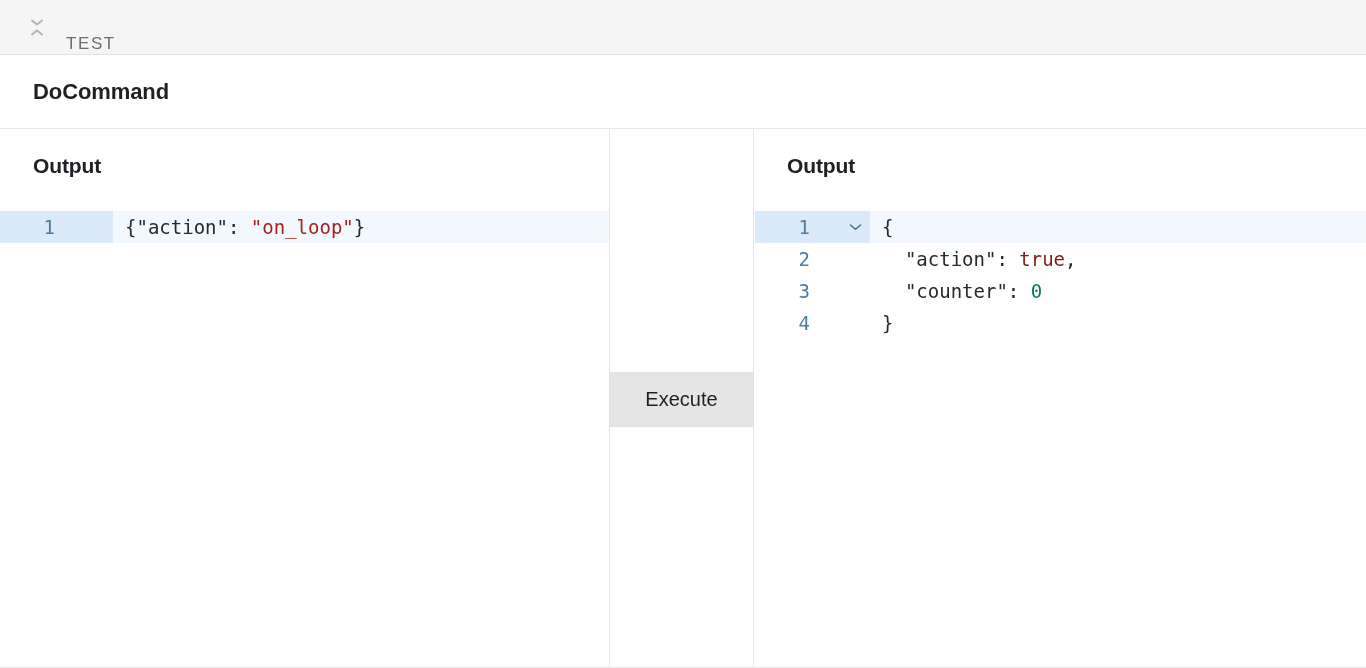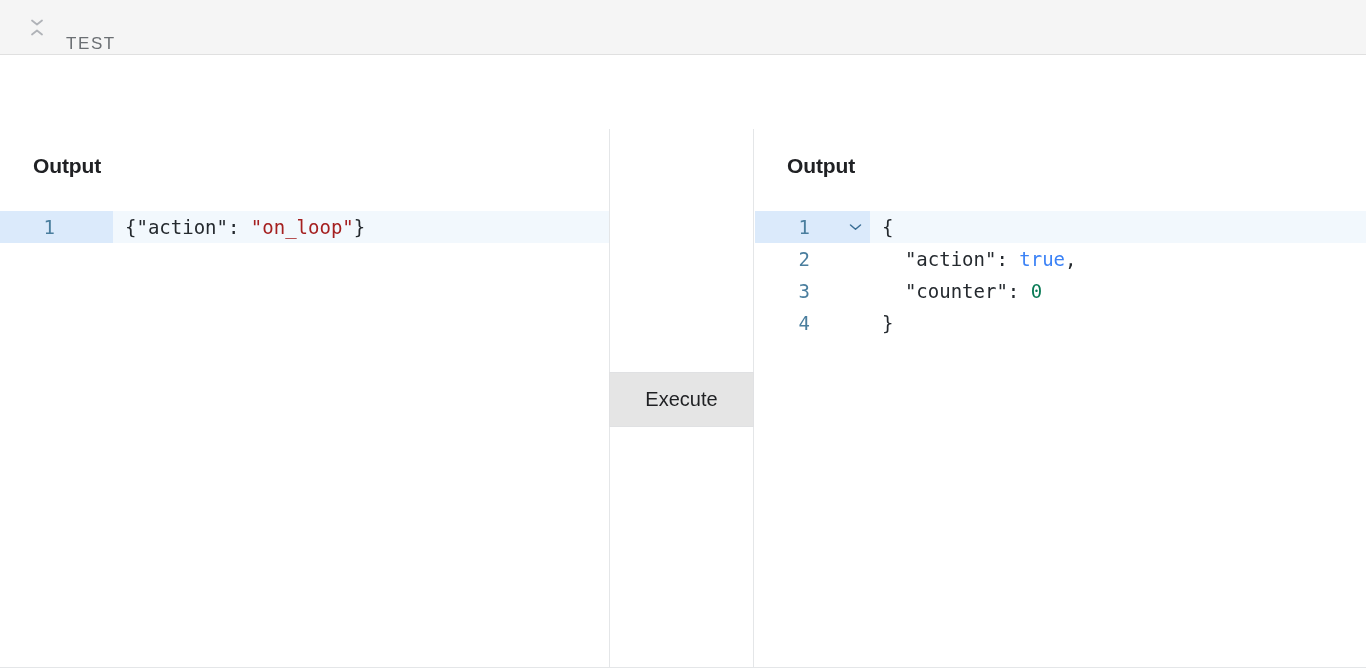--- a/index.html
+++ b/index.html
@@ -160,21 +160,21 @@
   .fold-arrow svg { display: block; }
 
   .code-text {
     flex: 1 1 auto;
     padding-left: 12px;
     color: #24292e;
     white-space: pre;
   }
 
   .tok-str { color: #a52020; }
-  .tok-bool { color: #3b82f6; }
+  .tok-bool { color: #7f1d1d; }
   .tok-num { color: #0a7b56; }
   .tok-punct { color: #24292e; }
 
   
   .execute-btn {
     position: absolute;
     left: -1px;
     top: 243px;
     width: 145px;
     height: 55px;
@@ -200,20 +200,23 @@
       <svg width="14" height="7" viewBox="0 0 14 7" fill="none" aria-hidden="true">
         <path d="M2 1.5 L7 5.5 L12 1.5" stroke="#b0b3b8" stroke-width="1.8" stroke-linecap="round" stroke-linejoin="round" fill="none"></path>
       </svg>
       <svg width="14" height="7" viewBox="0 0 14 7" fill="none" aria-hidden="true">
         <path d="M2 5.5 L7 1.5 L12 5.5" stroke="#b0b3b8" stroke-width="1.8" stroke-linecap="round" stroke-linejoin="round" fill="none"></path>
       </svg>
     </span>
     <span class="testbar-label">TEST</span>
   </div>
 
+  <div class="cmd-header">
+    <span class="cmd-title">DoCommand</span>
+  </div>
 
   <div class="body">
 
     <div class="pane-input">
       <div class="pane-label">Output</div>
       <div class="editor" id="input-editor">
           <div class="code-line active"><div class="gutter">1</div><div class="code-text"><span class="tok-punct">{"action": </span><span class="tok-str">"on_loop"</span><span class="tok-punct">}</span></div></div>
         </div>
     </div>
 

